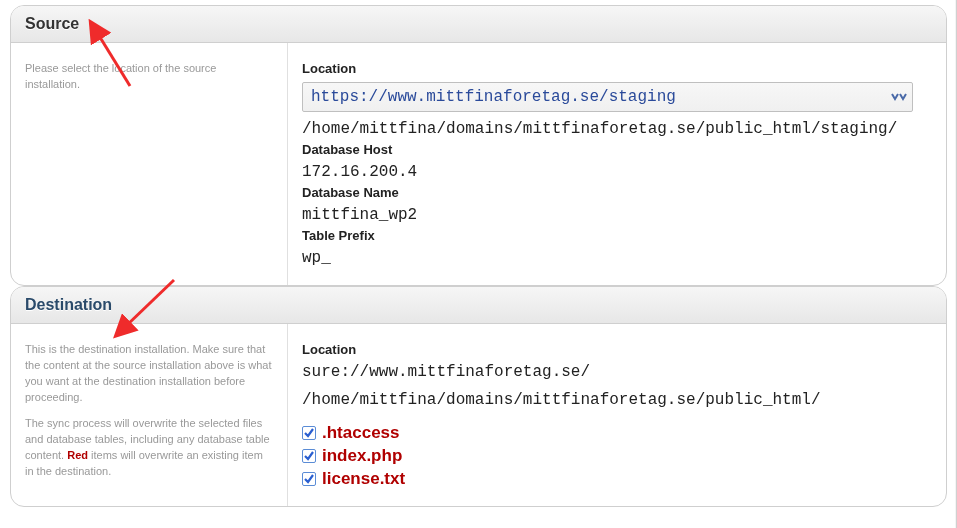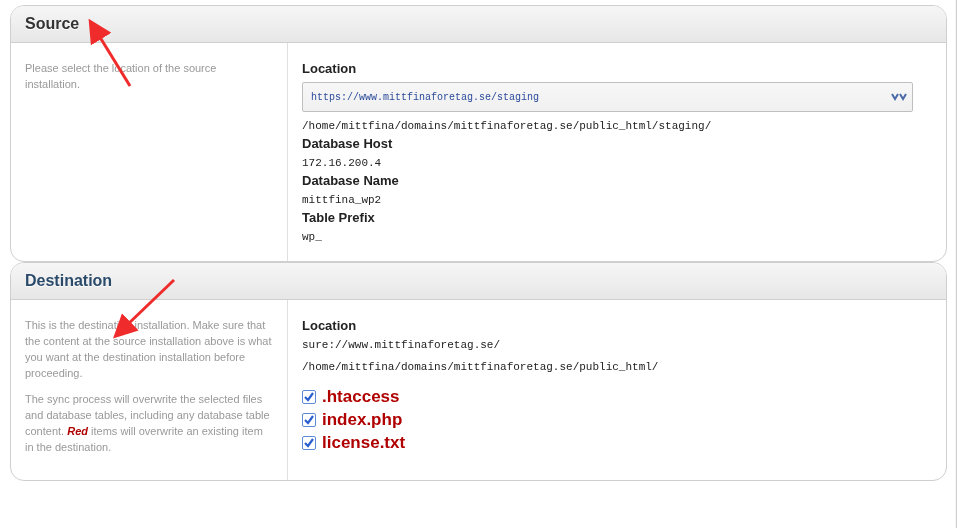--- a/index.html
+++ b/index.html
@@ -56,40 +56,40 @@
   }
   .field-label {
     font-size: 13px;
     font-weight: bold;
     color: #222;
     margin: 4px 0 6px 0;
   }
   .field-label.tight { }
   .mono {
     font-family: "Courier New", monospace;
-    font-size: 11px;
+    font-size: 16px;
     color: #222;
     margin: 0 0 4px 0;
   }
   .select-wrap {
     position: relative;
     width: 611px;
     margin-bottom: 8px;
   }
   .select-box {
     width: 100%;
     height: 30px;
     border: 1px solid #bfbfbf;
     background: linear-gradient(#f7f7f7,#f0f0f0);
     border-radius: 2px;
     display: flex;
     align-items: center;
     padding: 0 32px 0 8px;
     font-family: "Courier New", monospace;
-    font-size: 10px;
+    font-size: 16px;
     color: #2a4a9a;
     cursor: pointer;
   }
   .select-arrow {
     position: absolute;
     right: 0; top: 0; bottom: 0;
     width: 28px;
     display: flex;
     align-items: center;
     justify-content: center;
@@ -109,21 +109,21 @@
     width: 14px; height: 14px;
     border: 1px solid #5a8cd6;
     background: #fff;
     display: inline-flex;
     align-items: center;
     justify-content: center;
     border-radius: 2px;
     flex-shrink: 0;
   }
   .cb svg { display:block; }
-  .red-text { color: #b00000; font-weight: bold; font-style: italic; }
+  .red-text { color: #b00000; font-weight: bold; }
   .right-border {
     position: absolute;
     top: 0; bottom: 0; right: 0;
     width: 2px;
     background: #d0d0d0;
     box-shadow: inset 1px 0 0 #f4f4f4;
   }
   
   .arrow {
     position: absolute;

